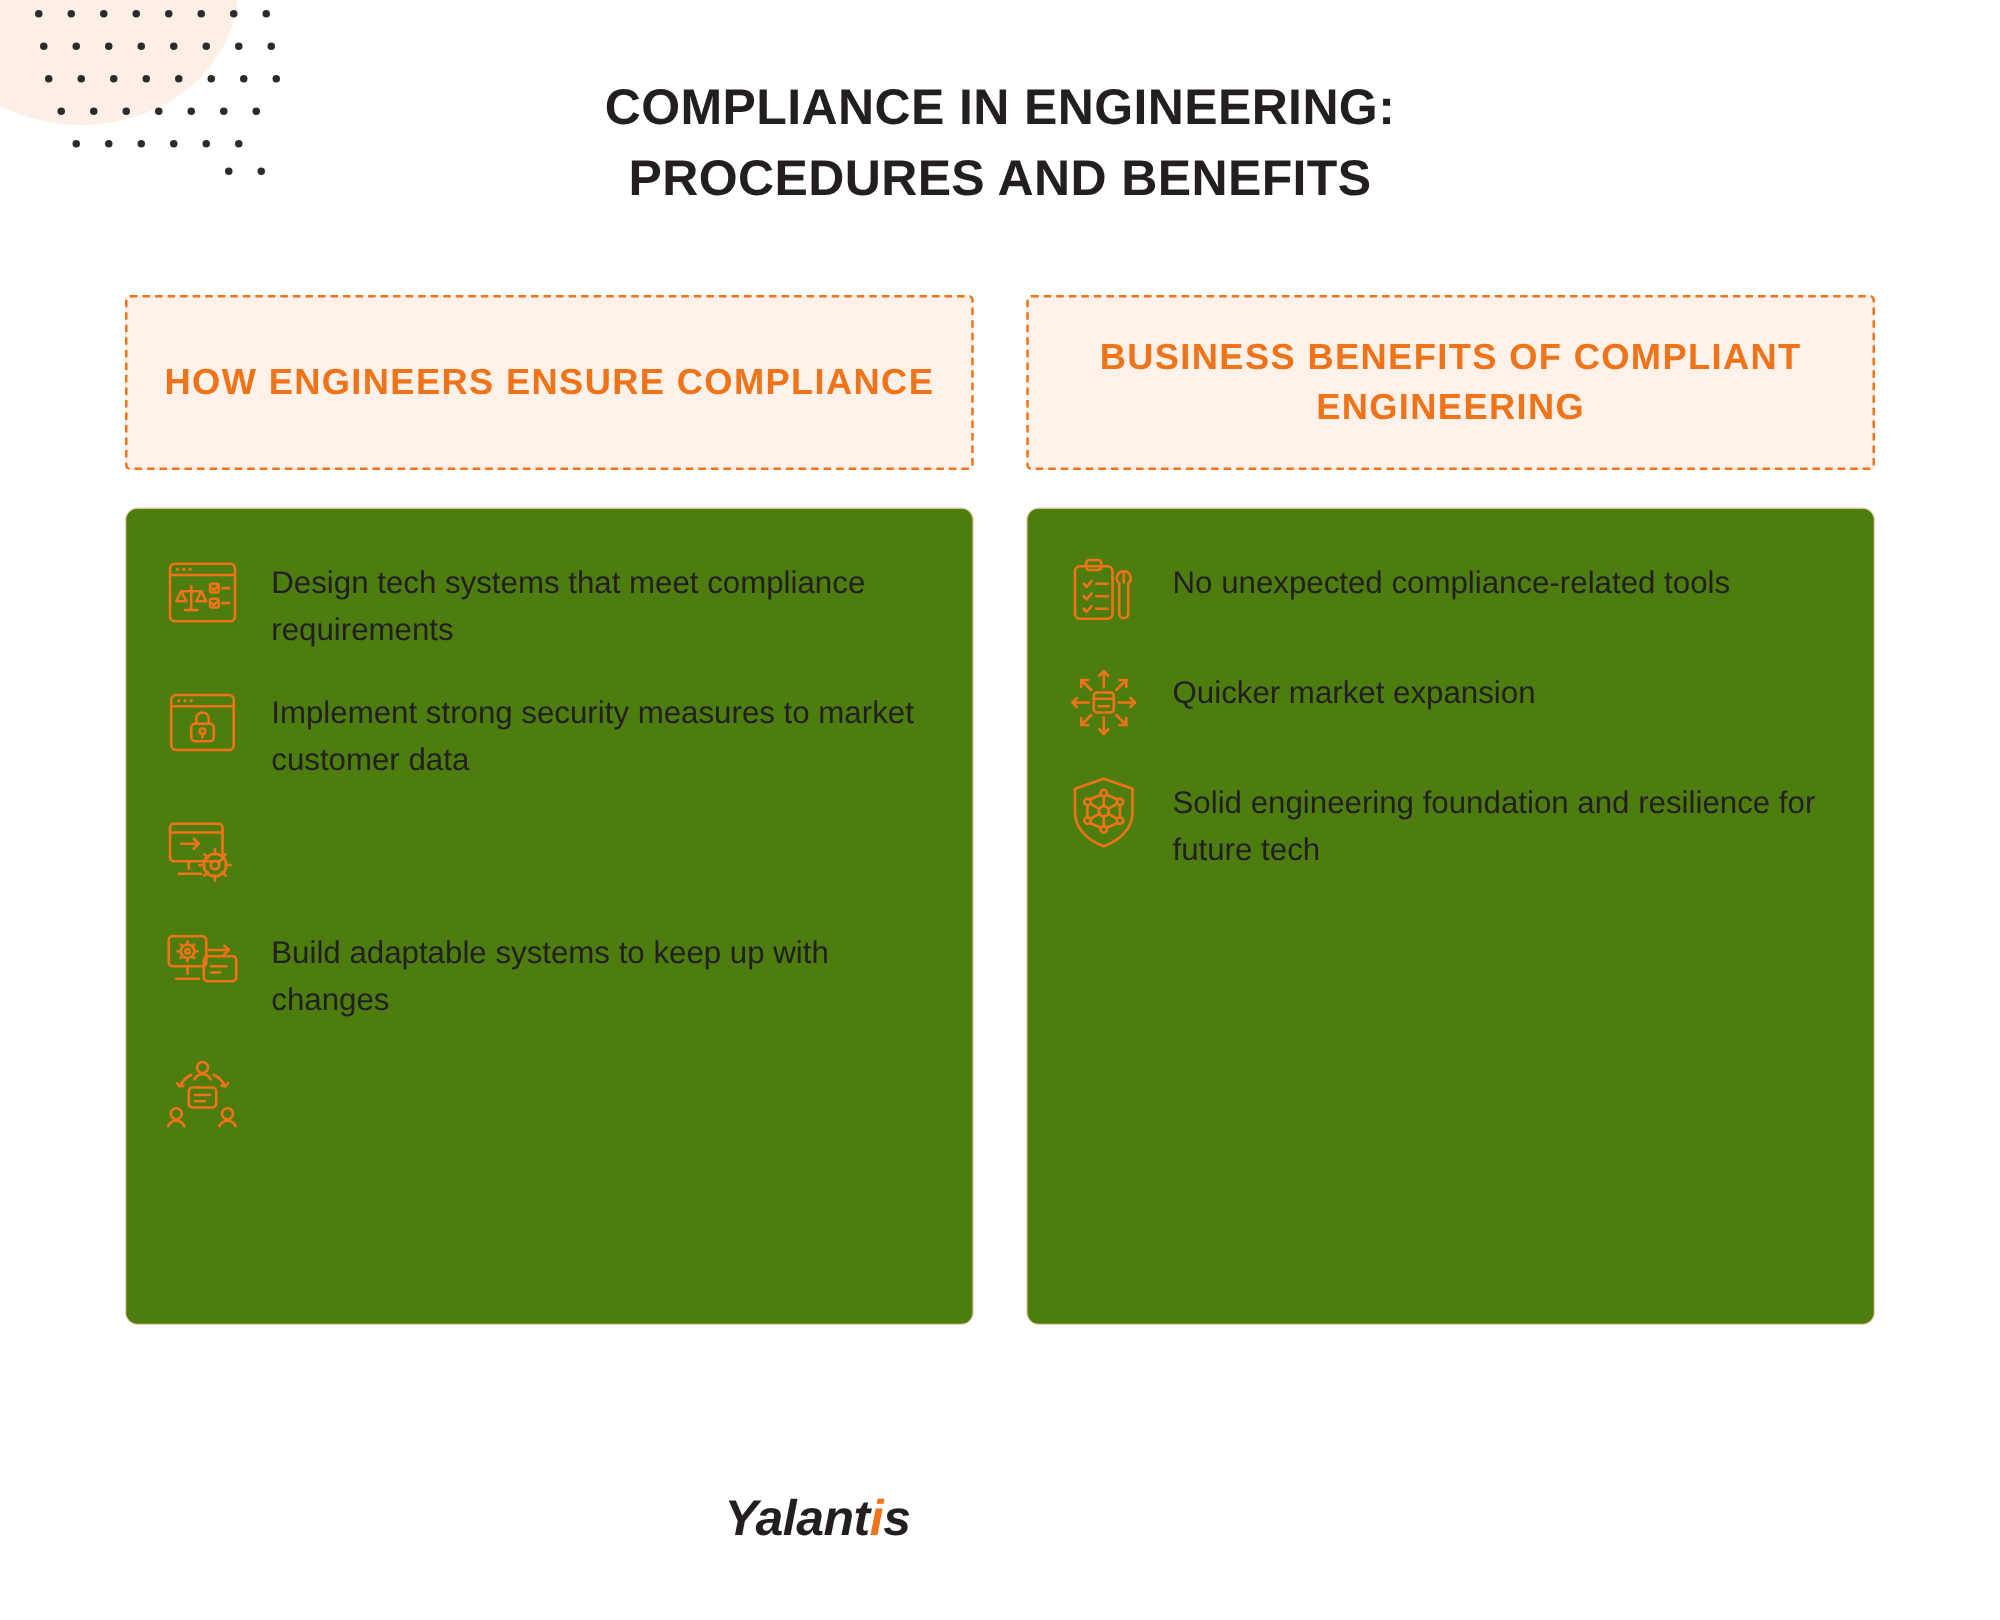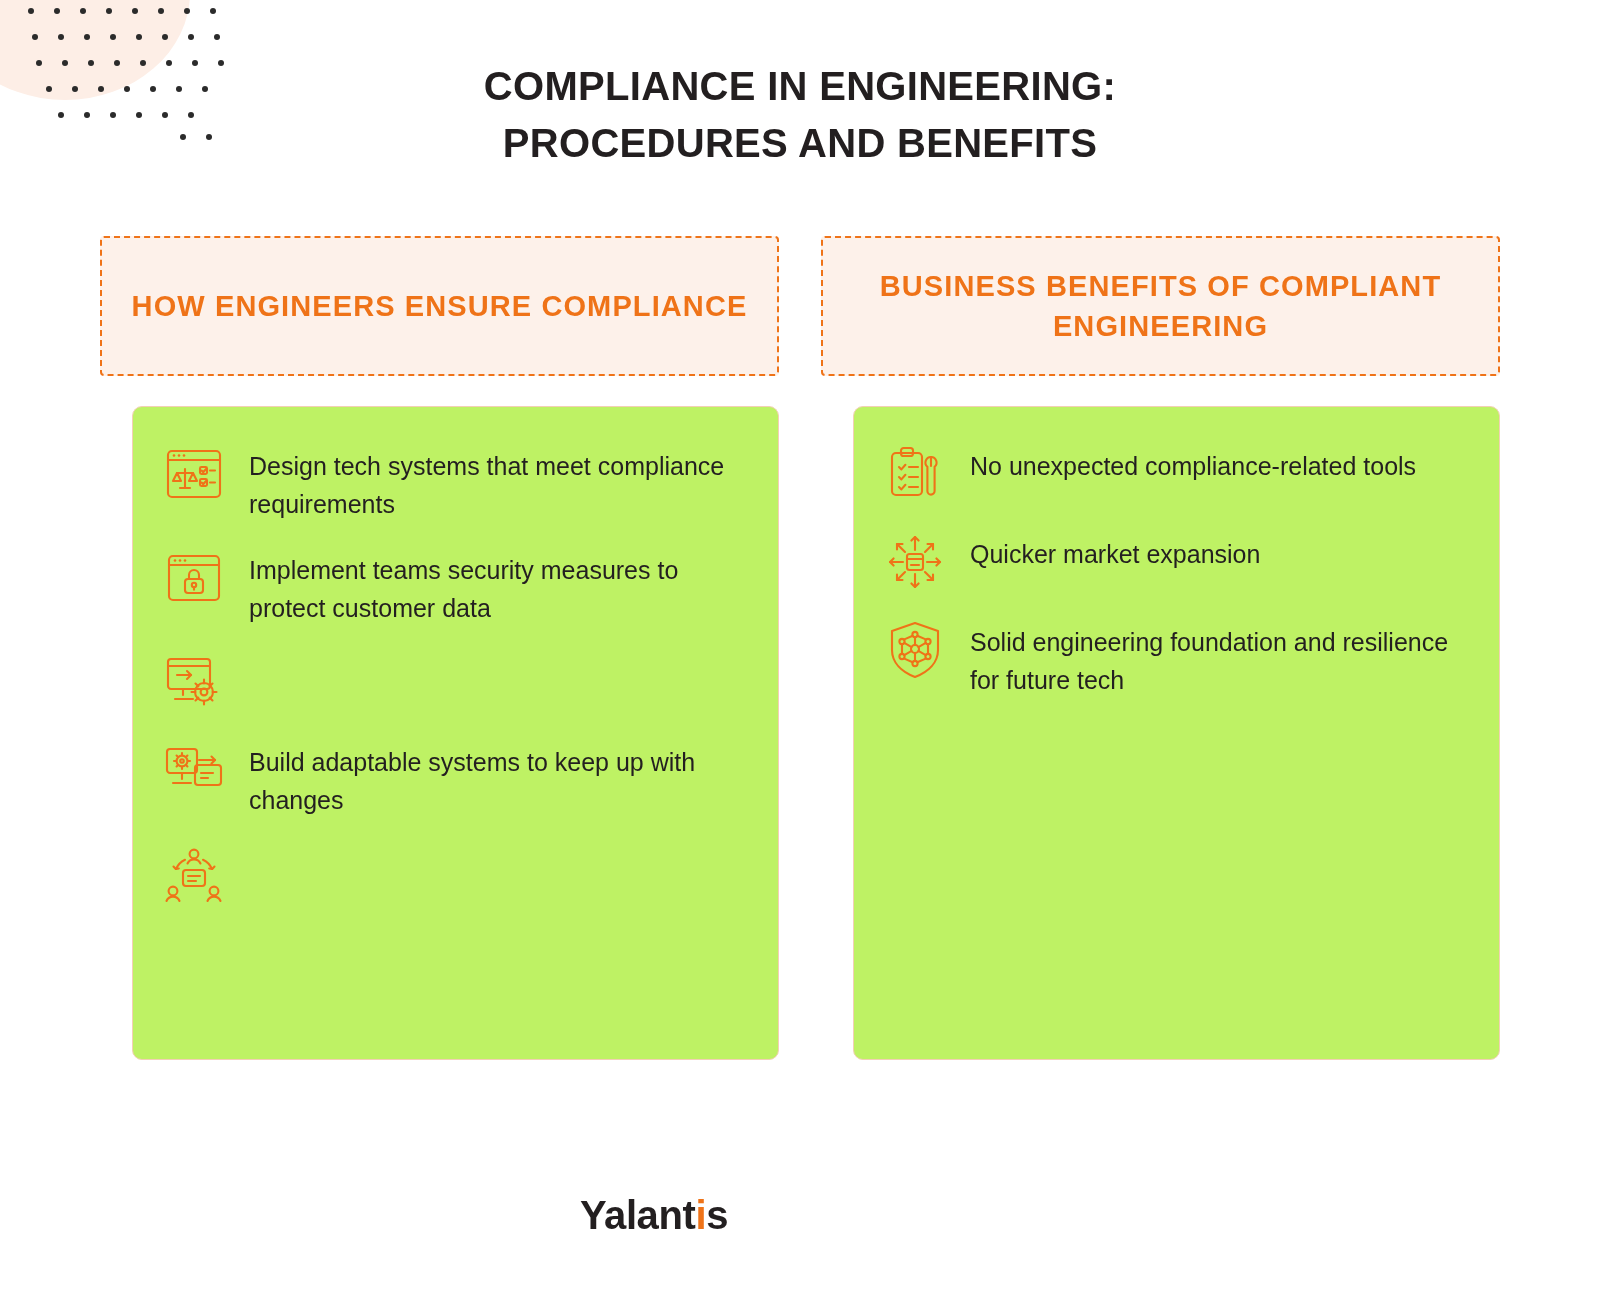--- a/index.html
+++ b/index.html
@@ -90,25 +90,24 @@
     line-height: 1.38;
     font-weight: bold;
     letter-spacing: 1.1px;
     text-transform: uppercase;
   }
 
   .col-body {
     margin-top: 30px;
     border: 1px solid #f3cfb4;
     border-radius: 10px;
-    background: #bef264;
+    background: #4d7c0f;
     height: 654px;
     padding: 34px 30px 20px 28px;
     box-sizing: border-box;
-    margin-left: 32px;
   }
 
   .item {
     display: flex;
     align-items: flex-start;
     gap: 22px;
     margin-bottom: 22px;
   }
   .item:last-child { margin-bottom: 0; }
 
@@ -134,20 +133,21 @@
   .logo {
     position: absolute;
     left: 0;
     bottom: 58px;
     width: 1308px;
     text-align: center;
     font-size: 40px;
     font-weight: bold;
     letter-spacing: -0.4px;
     color: #231f20;
+    font-style: italic;
   }
   .logo .dot-accent { color: #ef7318; }
 </style>
 </head>
 <body>
 
 <div class="corner-blob"></div>
 <div class="dot-grid" id="dot-grid">
     <div class="dot" style="left: 0px; top: 0px;"></div>
     <div class="dot" style="left: 26px; top: 0px;"></div>
@@ -234,21 +234,21 @@
             <path d="M6 18h50"></path>
             <circle cx="12" cy="13.5" r="1.3" fill="#ef7318" stroke="none"></circle>
             <circle cx="17" cy="13.5" r="1.3" fill="#ef7318" stroke="none"></circle>
             <circle cx="22" cy="13.5" r="1.3" fill="#ef7318" stroke="none"></circle>
             <rect x="22" y="32" width="18" height="14" rx="3"></rect>
             <path d="M26 32v-4a5 5 0 0 1 10 0v4"></path>
             <circle cx="31" cy="38" r="2.2"></circle>
             <path d="M31 40.2v2.6"></path>
           </svg>
         </span>
-        <span class="item-text">Implement teams security measures to protect customer data</span>
+        <span class="item-text">Implement strong security measures to market customer data</span>
       </div>
 
       <div class="item">
         <span class="item-icon">
           <svg width="62" height="62" viewBox="0 0 62 62" fill="none" stroke="#ef7318" stroke-width="2.1" stroke-linecap="round" stroke-linejoin="round">
             <rect x="5" y="8" width="42" height="30" rx="3"></rect>
             <path d="M5 15h42"></path>
             <path d="M20 38v6"></path>
             <path d="M12 48h18"></path>
             <path d="M14 24h14"></path>

